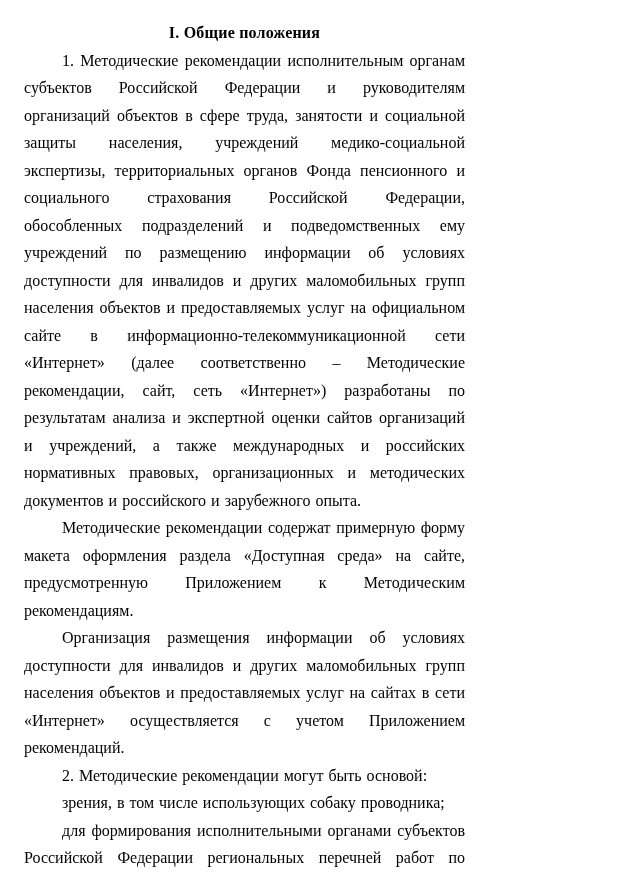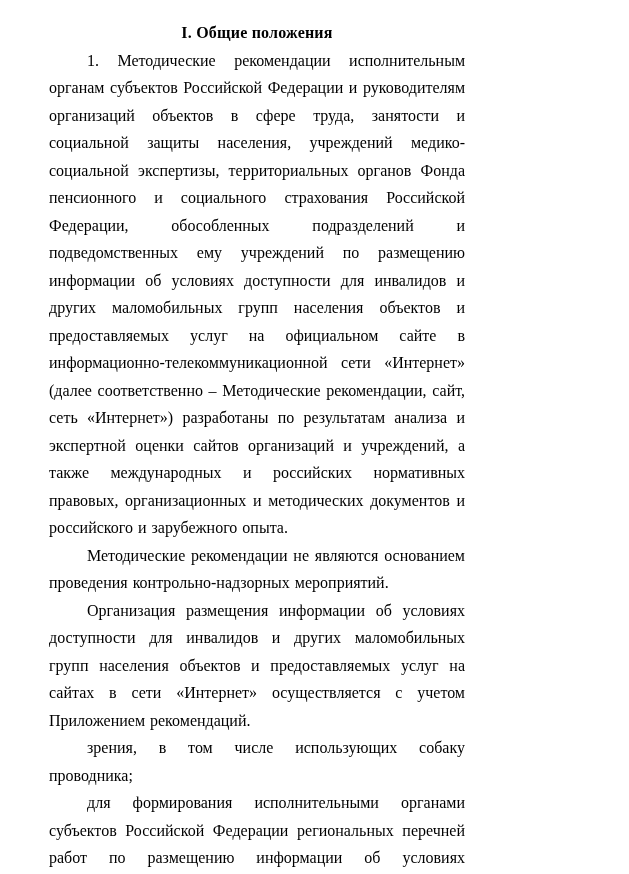--- a/index.html
+++ b/index.html
@@ -6,21 +6,21 @@
     margin: 0;
     padding: 0;
     background: #ffffff;
   }
   .page {
     position: relative;
     width: 506px;
     height: 874px;
     background: #ffffff;
     box-sizing: border-box;
-    padding: 19px 41px 0 49px;
+    padding: 19px 41px 0 24px;
     font-family: "Liberation Serif", "DejaVu Serif", serif;
     color: #000000;
     font-size: 16px;
     overflow: hidden;
   }
   .doc-title {
     margin: 0;
     font-size: 16px;
     font-weight: bold;
     text-align: center;
@@ -38,19 +38,20 @@
     word-spacing: 1px;
   }
 </style>
 </head>
 <body>
 
 <div class="page">
   <h1 class="doc-title">I. Общие положения</h1>
   <div class="doc-body">
       <p class="para">1. Методические рекомендации исполнительным органам субъектов Российской Федерации и руководителям организаций объектов в сфере труда, занятости и социальной защиты населения, учреждений медико-социальной экспертизы, территориальных органов Фонда пенсионного и социального страхования Российской Федерации, обособленных подразделений и подведомственных ему учреждений по размещению информации об условиях доступности для инвалидов и других маломобильных групп населения объектов и предоставляемых услуг на официальном сайте в информационно-телекоммуникационной сети «Интернет» (далее соответственно – Методические рекомендации, сайт, сеть «Интернет») разработаны по результатам анализа и экспертной оценки сайтов организаций и учреждений, а также международных и российских нормативных правовых, организационных и методических документов и российского и зарубежного опыта.</p>
-      <p class="para">Методические рекомендации не являются основанием проведения контрольно-надзорных мероприятий.</p>
+      <p class="para">Методические рекомендации содержат примерную форму макета оформления раздела «Доступная среда» на сайте, предусмотренную Приложением к Методическим рекомендациям.</p>
       <p class="para">Организация размещения информации об условиях доступности для инвалидов и других маломобильных групп населения объектов и предоставляемых услуг на сайтах в сети «Интернет» осуществляется с учетом Приложением рекомендаций.</p>
+      <p class="para">2. Методические рекомендации могут быть основой:</p>
       <p class="para">зрения, в том числе использующих собаку проводника;</p>
       <p class="para">для формирования исполнительными органами субъектов Российской Федерации региональных перечней работ по размещению информации об условиях доступности объектов и предоставляемых услуг для инвалидов, имеющих нарушения функций:</p>
       <p class="para">верхних конечностей;</p>
     </div>
 </div>
 
 </body></html>

